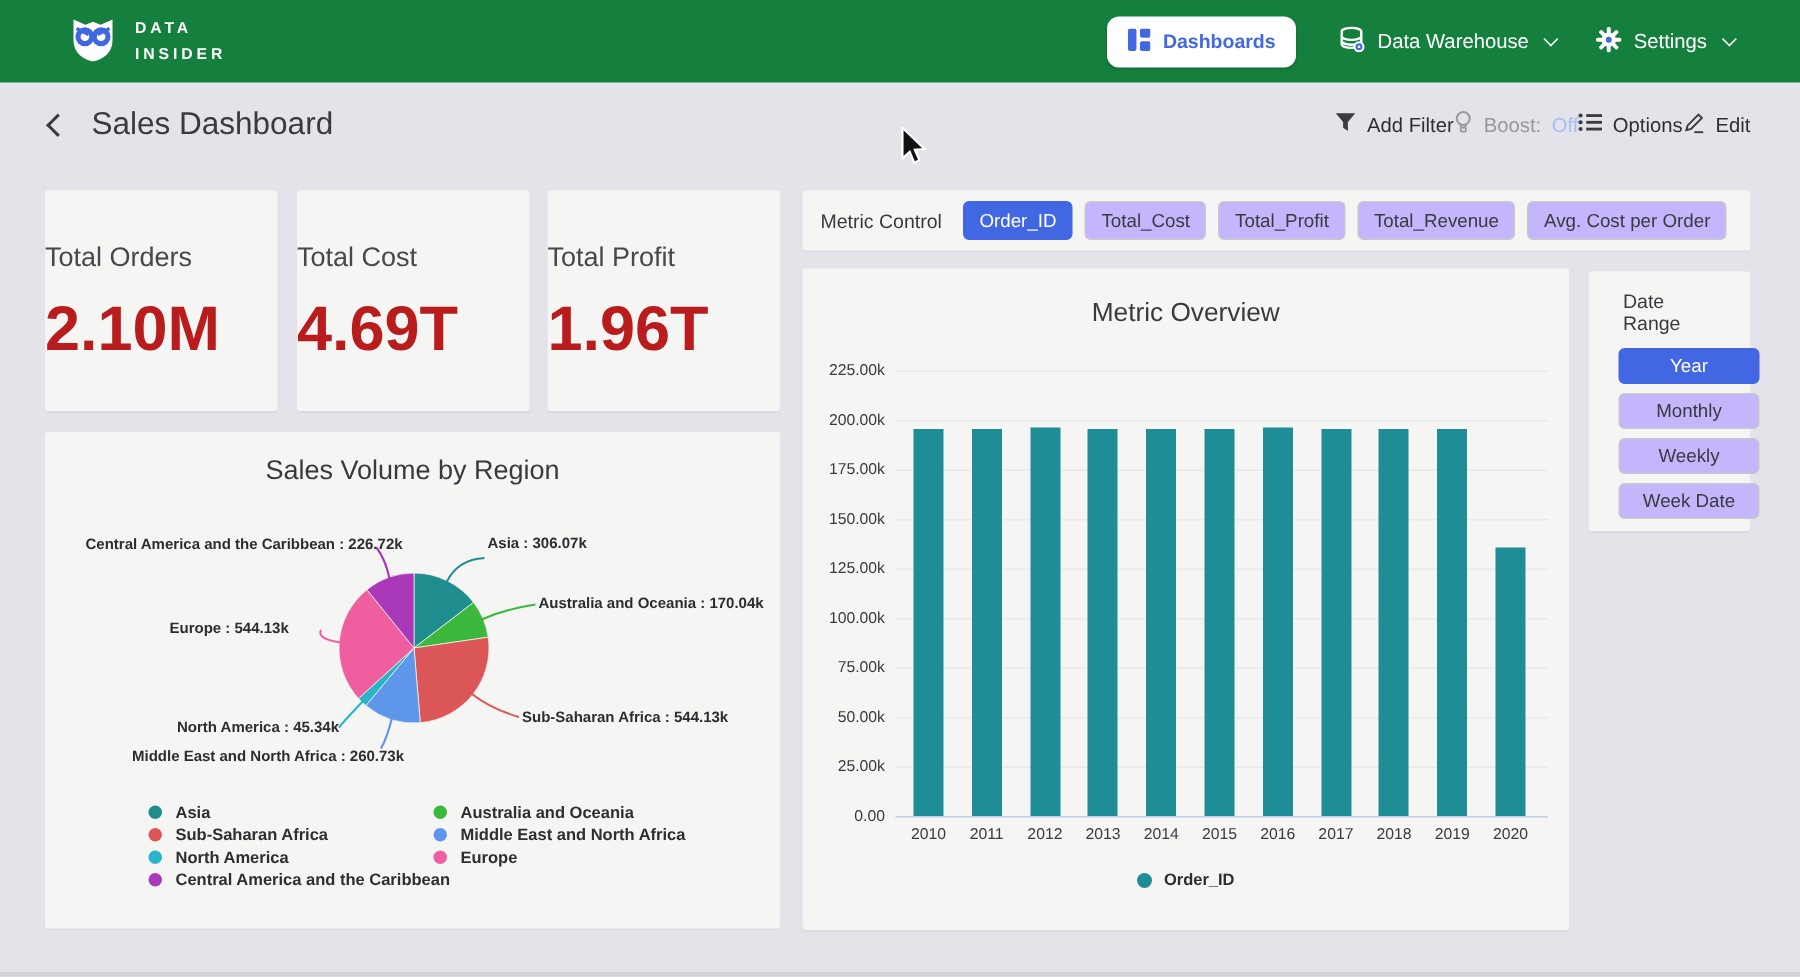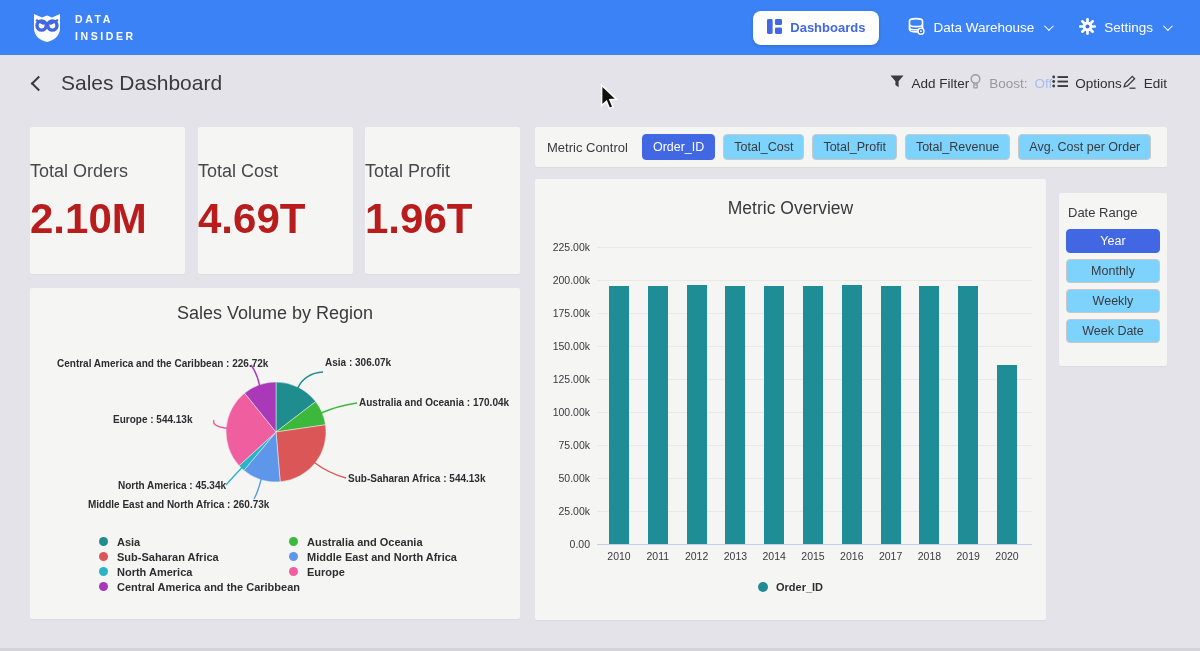--- a/index.html
+++ b/index.html
@@ -1,18 +1,18 @@
 <!DOCTYPE html>
 <html><head>
 <meta charset="utf-8">
 <style>
   html,body{margin:0;padding:0;}
   body{width:1200px;height:651px;position:relative;background:#e4e3e9;font-family:"Liberation Sans",sans-serif;overflow:hidden;}
   
-  .navbar{position:absolute;top:0;left:0;width:1200px;height:55px;background:#3b82f6;display:flex;align-items:center;justify-content:space-between;padding:0 30px;box-sizing:border-box;}
+  .navbar{position:absolute;top:0;left:0;width:1200px;height:55px;background:#15803d;display:flex;align-items:center;justify-content:space-between;padding:0 45px;box-sizing:border-box;}
   .brand{display:flex;align-items:center;gap:11px;}
   .brand-text{color:#fff;font-size:10.5px;font-weight:bold;letter-spacing:2.6px;line-height:1.55;}
   .nav-right{display:flex;align-items:center;gap:28px;}
   .pill{background:#fff;color:#4267e2;border-radius:8px;padding:8px 14px;display:flex;gap:8px;align-items:center;font-size:13px;font-weight:bold;box-shadow:0 1px 3px rgba(0,0,0,.18);cursor:pointer;}
   .nav-item{display:flex;align-items:center;gap:8px;color:#fff;font-size:13.5px;font-weight:500;cursor:pointer;}
   .chev{width:6px;height:6px;border-right:1.7px solid #fff;border-bottom:1.7px solid #fff;transform:rotate(45deg) translateY(-2px);margin-left:2px;}
   
   .page-header{position:absolute;top:55px;left:0;width:1200px;height:56px;display:flex;align-items:center;padding:0 33px;box-sizing:border-box;}
   .back{width:9px;height:9px;border-left:2px solid #3a3a3e;border-bottom:2px solid #3a3a3e;transform:rotate(45deg);cursor:pointer;}
   .page-title{margin-left:17px;font-size:21px;color:#3a3a3e;}
@@ -22,34 +22,34 @@
   .tool .boost-off{color:#a9bdf2;}
   
   .panel{position:absolute;background:#f5f5f4;border-radius:2px;box-shadow:0 1px 1px rgba(0,0,0,.04);}
   
   .kpi{width:155px;height:147px;top:127px;}
   .kpi-label{margin-top:34px;font-size:18px;color:#48484c;font-weight:500;}
   .kpi-value{margin-top:13px;font-size:42px;font-weight:bold;color:#b91c1c;}
   
   .metric-bar{left:535px;top:127px;width:632px;height:40px;display:flex;align-items:center;padding-left:12px;box-sizing:border-box;gap:8px;}
   .mc-label{font-size:13px;color:#3a3a3e;margin-right:6px;}
-  .btn{height:26px;padding:0 10px;display:flex;align-items:center;justify-content:center;border-radius:4px;border:1px solid #c8c8cc;background:#7dd3fc;font-size:12.5px;color:#3a3a3e;box-sizing:border-box;cursor:pointer;white-space:nowrap;}
+  .btn{height:26px;padding:0 10px;display:flex;align-items:center;justify-content:center;border-radius:4px;border:1px solid #c8c8cc;background:#c4b5fd;font-size:12.5px;color:#3a3a3e;box-sizing:border-box;cursor:pointer;white-space:nowrap;}
   .btn.selected{background:#4267e2;border-color:#4267e2;color:#fff;}
   
   .bar-panel{left:535px;top:179px;width:511px;height:441px;}
   .chart-title{position:absolute;top:19px;left:0;width:100%;text-align:center;font-size:17.5px;color:#3a3a3e;}
   .gridline{position:absolute;height:1px;background:#e9e9e9;}
   .gridline.zero{background:#c3cde9;}
   .ytick{position:absolute;width:55px;text-align:right;font-size:10.5px;color:#3a3a3e;}
   .vbar{position:absolute;background:#1f8d95;}
   .xlabel{position:absolute;transform:translateX(-50%);font-size:10.5px;color:#3a3a3e;}
   .chart-legend{position:absolute;top:402px;left:0;width:100%;display:flex;justify-content:center;align-items:center;gap:8px;font-size:11px;font-weight:bold;color:#2e2e31;}
   .ldot{width:10px;height:10px;border-radius:50%;}
   
-  .date-panel{left:1059px;top:181px;width:108px;height:173px;padding:10px 6px;box-sizing:border-box;margin-top:12px;}
+  .date-panel{left:1059px;top:181px;width:108px;height:173px;padding:10px 20px;box-sizing:border-box;}
   .dr-label{font-size:13px;color:#3a3a3e;margin:2px 0 9px 3px;}
   .dr-btn{width:94px;height:24px;margin:0 auto 6px;}
   
   .pie-panel{left:30px;top:288px;width:490px;height:331px;}
   .pie-svg{position:absolute;left:0;top:0;}
   .pie-label{position:absolute;font-size:10px;font-weight:bold;color:#2d2d31;white-space:nowrap;}
   .pl-col{position:absolute;top:246px;}
   .pl-item{display:flex;align-items:center;gap:9px;height:15px;font-size:11px;font-weight:bold;color:#2e2e31;}
   .pdot{width:9px;height:9px;border-radius:50%;flex:0 0 9px;}
   .bottom-strip{position:absolute;left:0;bottom:0;width:1200px;height:3px;background:#d4d3da;}

